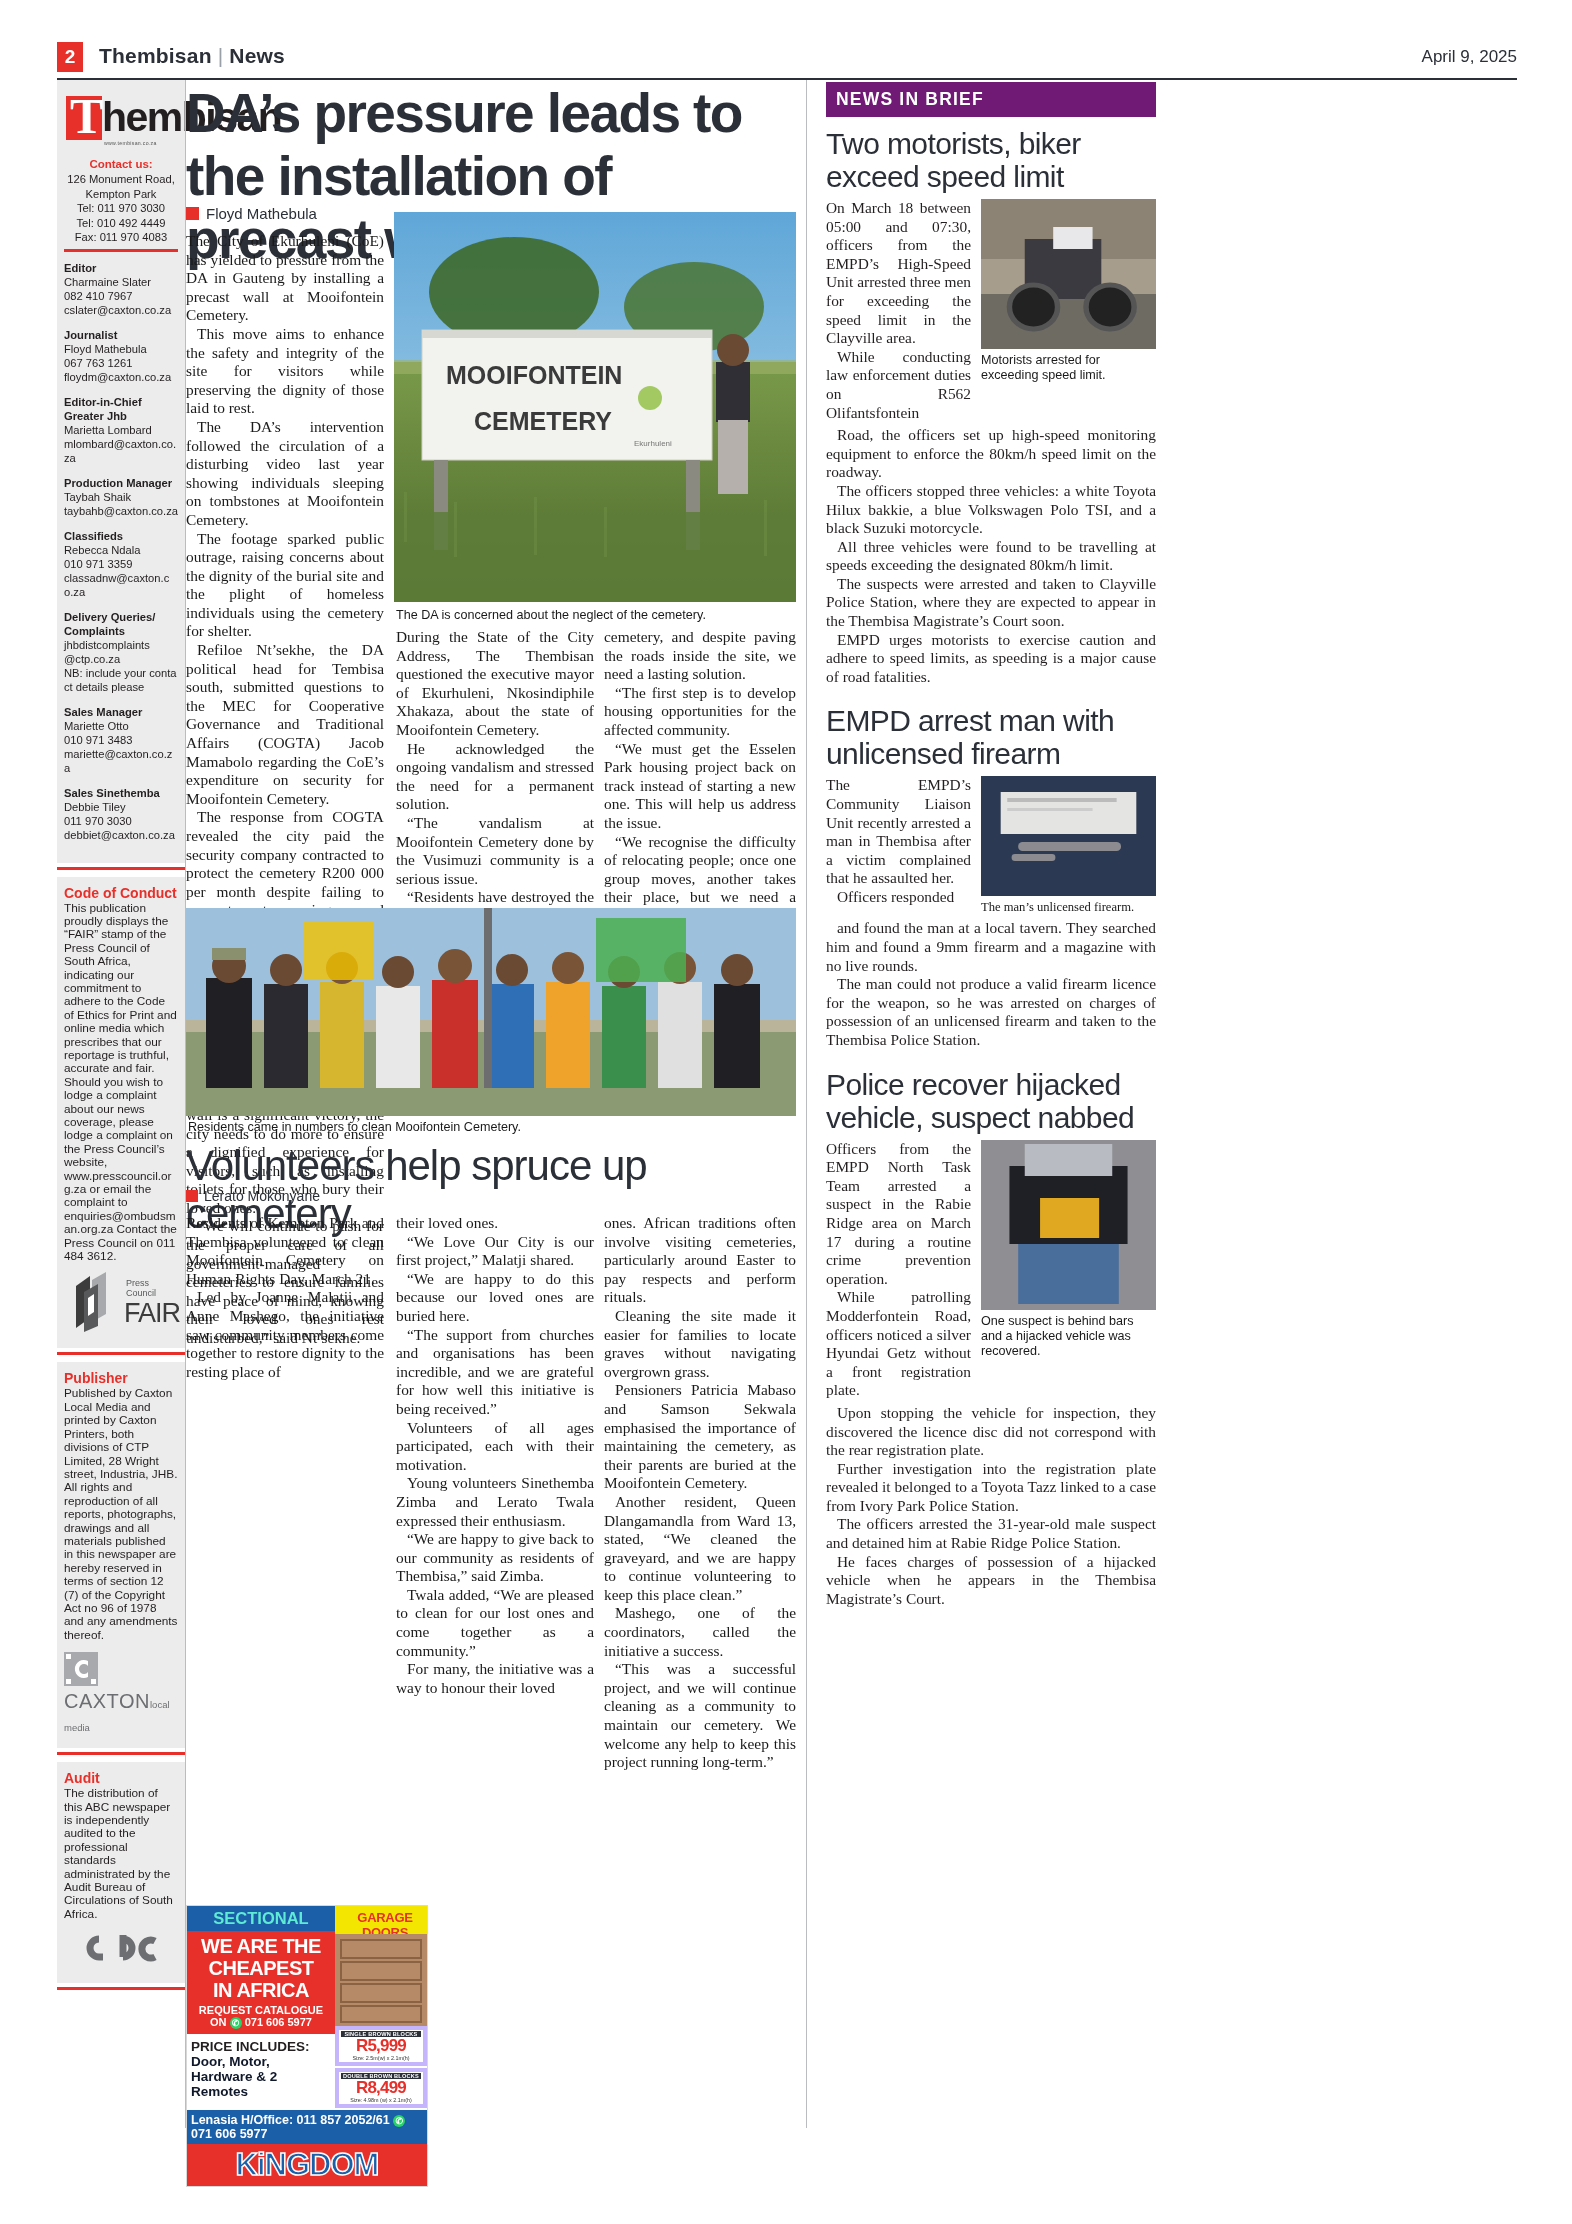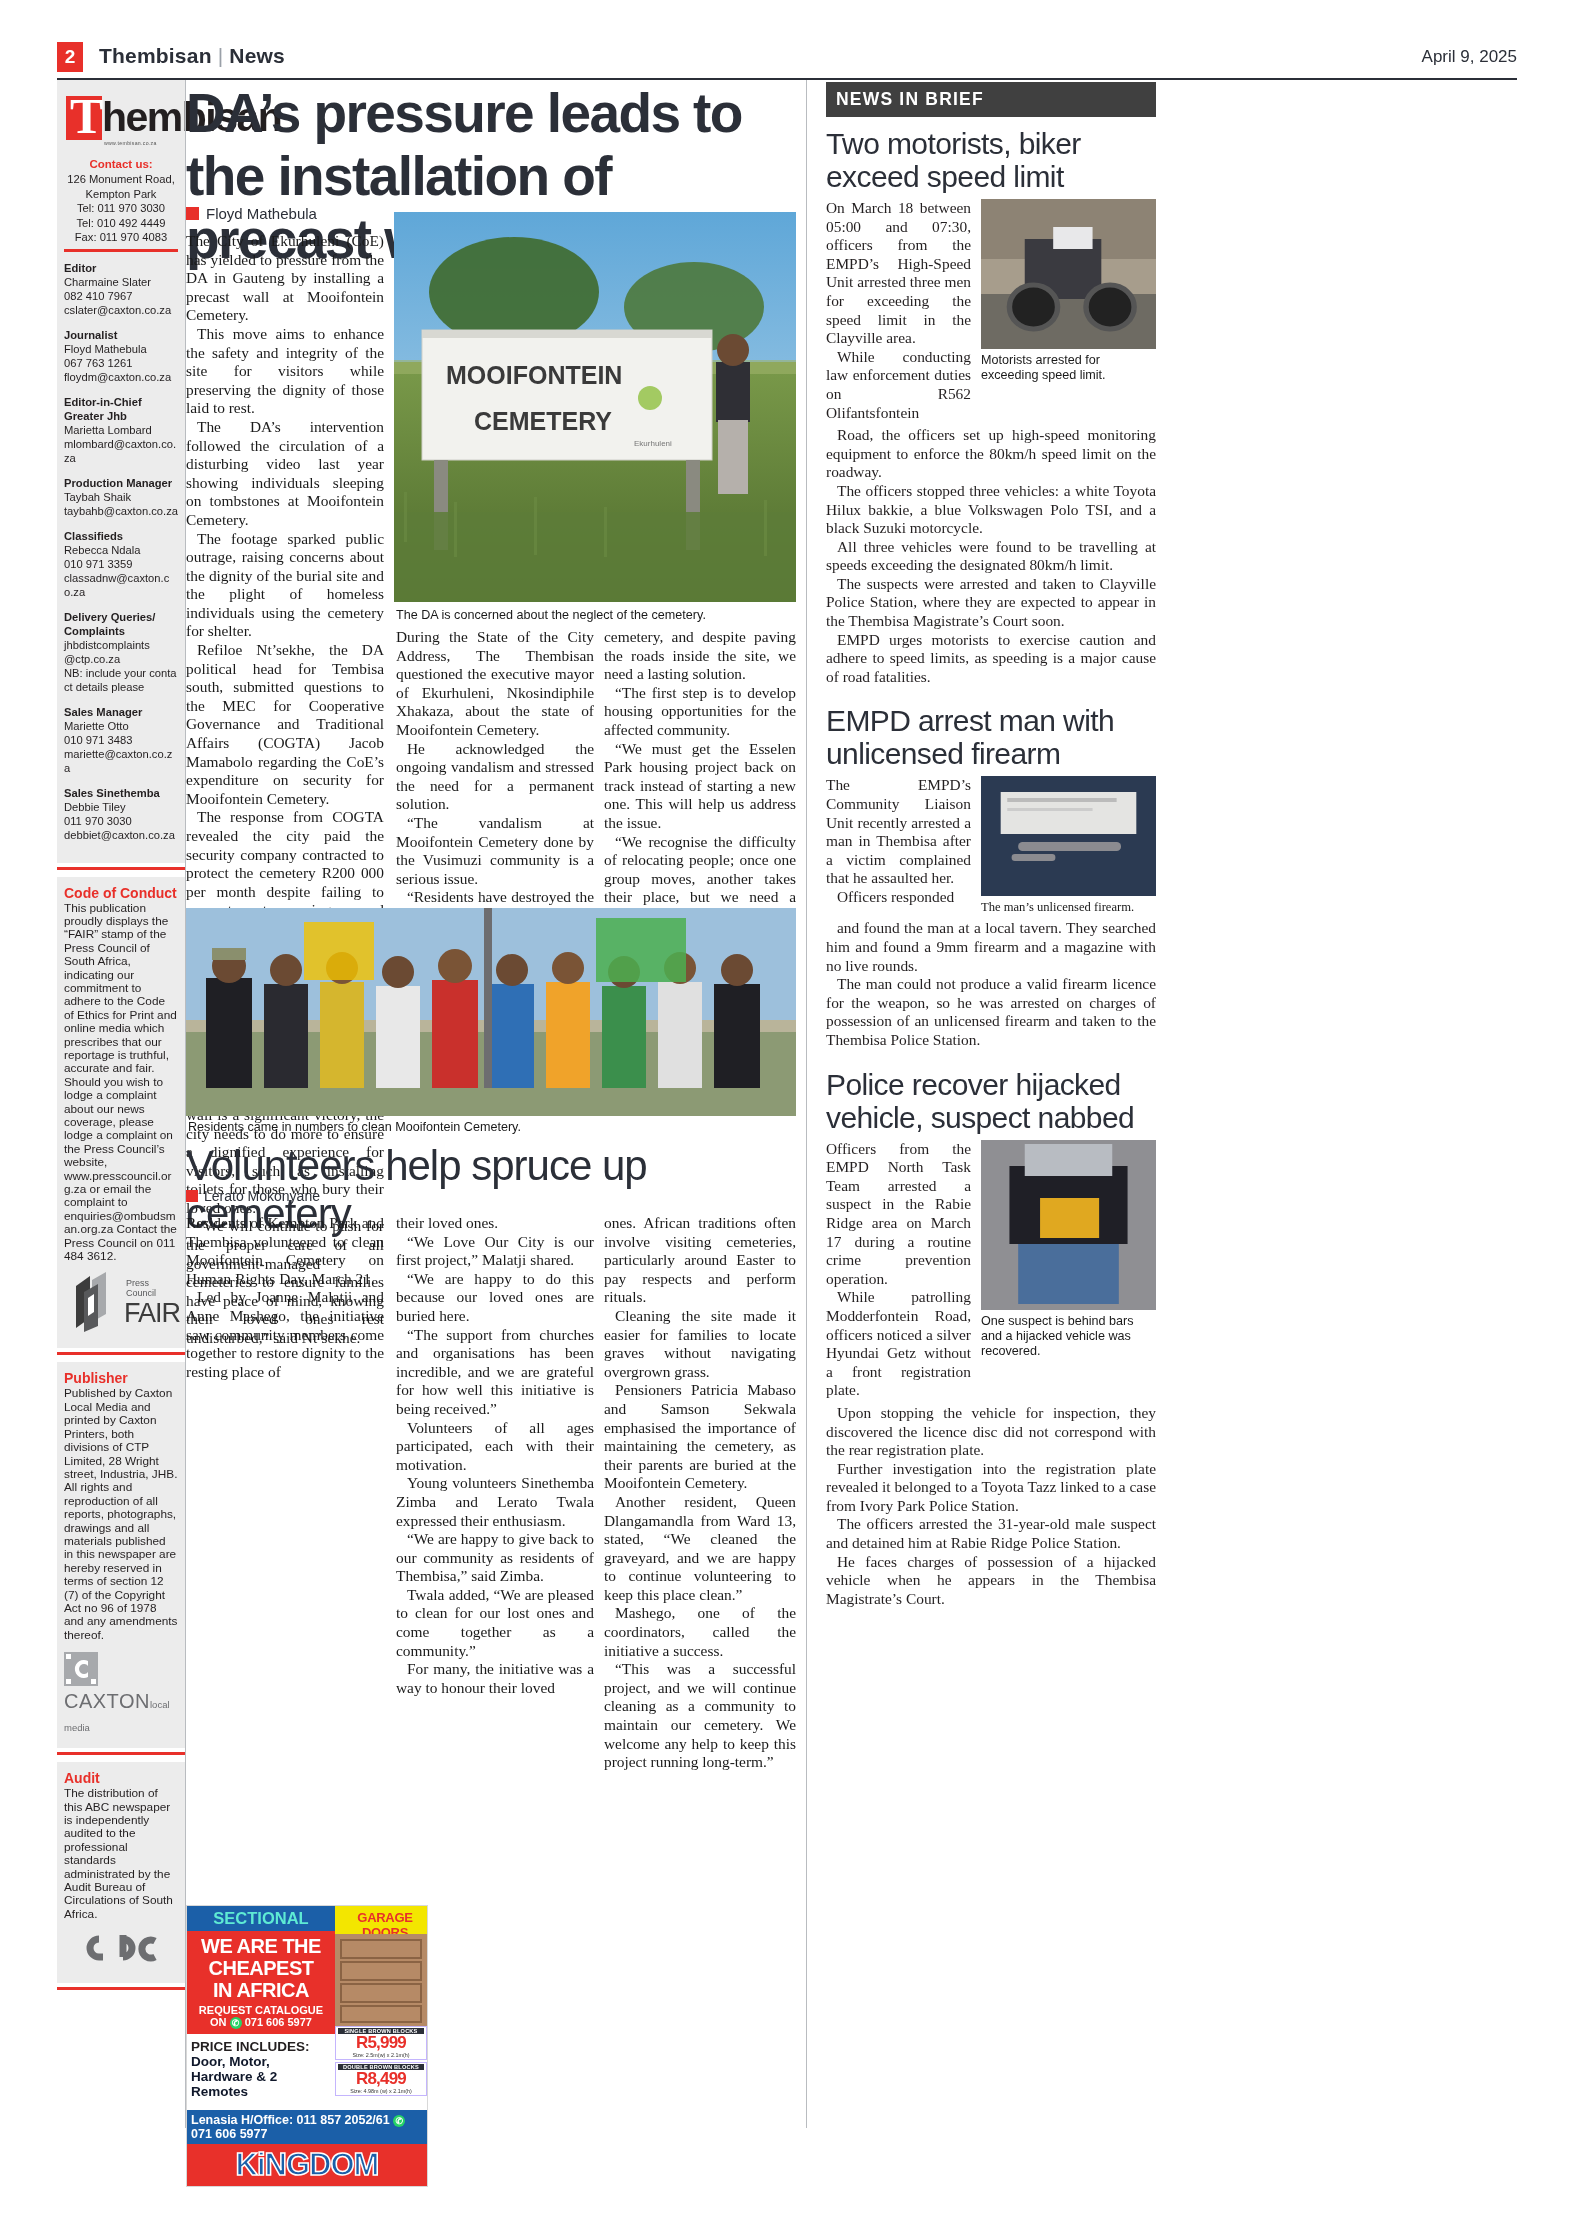--- a/index.html
+++ b/index.html
@@ -75,21 +75,21 @@
   .byline2 .sq{display:inline-block;width:12px;height:12px;background:#e8302a;margin-right:6px;position:relative;top:1px;}
   .d1{position:absolute;left:186px;top:1214px;width:198px;}
   .d2{position:absolute;left:396px;top:1214px;width:198px;}
   .d3{position:absolute;left:604px;top:1214px;width:192px;}
 
   
   .vr{position:absolute;width:1px;background:#b9bcc0;}
 
   
   .nib{position:absolute;left:826px;top:82px;width:330px;}
-  .nibhead{background:#404040;color:#fff;font-weight:bold;font-size:17.5px;letter-spacing:1.2px;
+  .nibhead{background:#701a75;color:#fff;font-weight:bold;font-size:17.5px;letter-spacing:1.2px;
            padding:7px 10px;font-family:"Liberation Sans",sans-serif;}
   .nibttl{font-size:30px;line-height:33px;letter-spacing:-.6px;color:#2b2f38;margin:10px 0 6px 0;
           font-family:"Liberation Sans",sans-serif;}
   .nbcol{font-family:"Liberation Serif",serif;font-size:15.4px;line-height:18.6px;text-align:justify;}
   .nbcol p{margin:0;text-indent:11px;}
   .nbcol p.first{text-indent:0;}
 
   .rcap{font-family:"Liberation Sans",sans-serif;font-size:12.6px;line-height:15px;color:#1a1a1a;}
 
   
@@ -100,21 +100,21 @@
       font-family:"Liberation Sans",sans-serif;}
   .ad .sect{background:#1b5fa8;color:#5eead4;font-weight:bold;font-size:16.5px;text-align:center;padding:3px 0;width:148px;}
   .ad .gar{position:absolute;left:148px;top:0;width:100px;background:#f3e600;color:#e8302a;font-weight:bold;
            font-size:13px;text-align:center;padding:4px 0;letter-spacing:-.3px;}
   .ad .redblk{background:#e8302a;color:#fff;width:148px;padding:4px 0 5px 0;text-align:center;}
   .ad .redblk .l{font-weight:bold;font-size:20px;line-height:22px;letter-spacing:-.5px;}
   .ad .req{font-weight:bold;font-size:11px;line-height:12px;margin-top:3px;}
   .ad .doorimg{position:absolute;left:148px;top:28px;width:92px;height:92px;
                background:linear-gradient(#c79a78,#a87a58);}
   .ad .pricewrap{position:absolute;left:148px;top:120px;width:92px;}
-  .ad .pricebox{border:1px solid #c4b5fd;background:#fff;margin-bottom:2px;padding:1px 2px;}
+  .ad .pricebox{border:4px solid #c4b5fd;background:#fff;margin-bottom:2px;padding:1px 2px;}
   .ad .pbhead{background:#2b2f38;color:#fff;font-size:5.6px;font-weight:bold;text-align:center;letter-spacing:.2px;}
   .ad .pbprice{color:#e8302a;font-weight:bold;font-size:17px;line-height:18px;text-align:center;letter-spacing:-.8px;}
   .ad .pbsize{font-size:5.4px;text-align:center;color:#333;}
   .ad .incl{padding:5px 4px 4px 4px;width:140px;}
   .ad .incl .t1{font-weight:bold;font-size:13.5px;color:#231f20;}
   .ad .incl .t2{font-weight:bold;font-size:13.5px;color:#0f172a;line-height:15px;}
   .ad .lena{position:absolute;left:0;bottom:42px;width:240px;background:#1b5fa8;color:#fff;font-weight:bold;
             font-size:12.5px;padding:3px 4px;box-sizing:border-box;}
   .ad .wa{display:inline-block;background:#25d366;color:#fff;border-radius:50%;width:12px;height:12px;
           font-size:9px;line-height:12px;text-align:center;}

